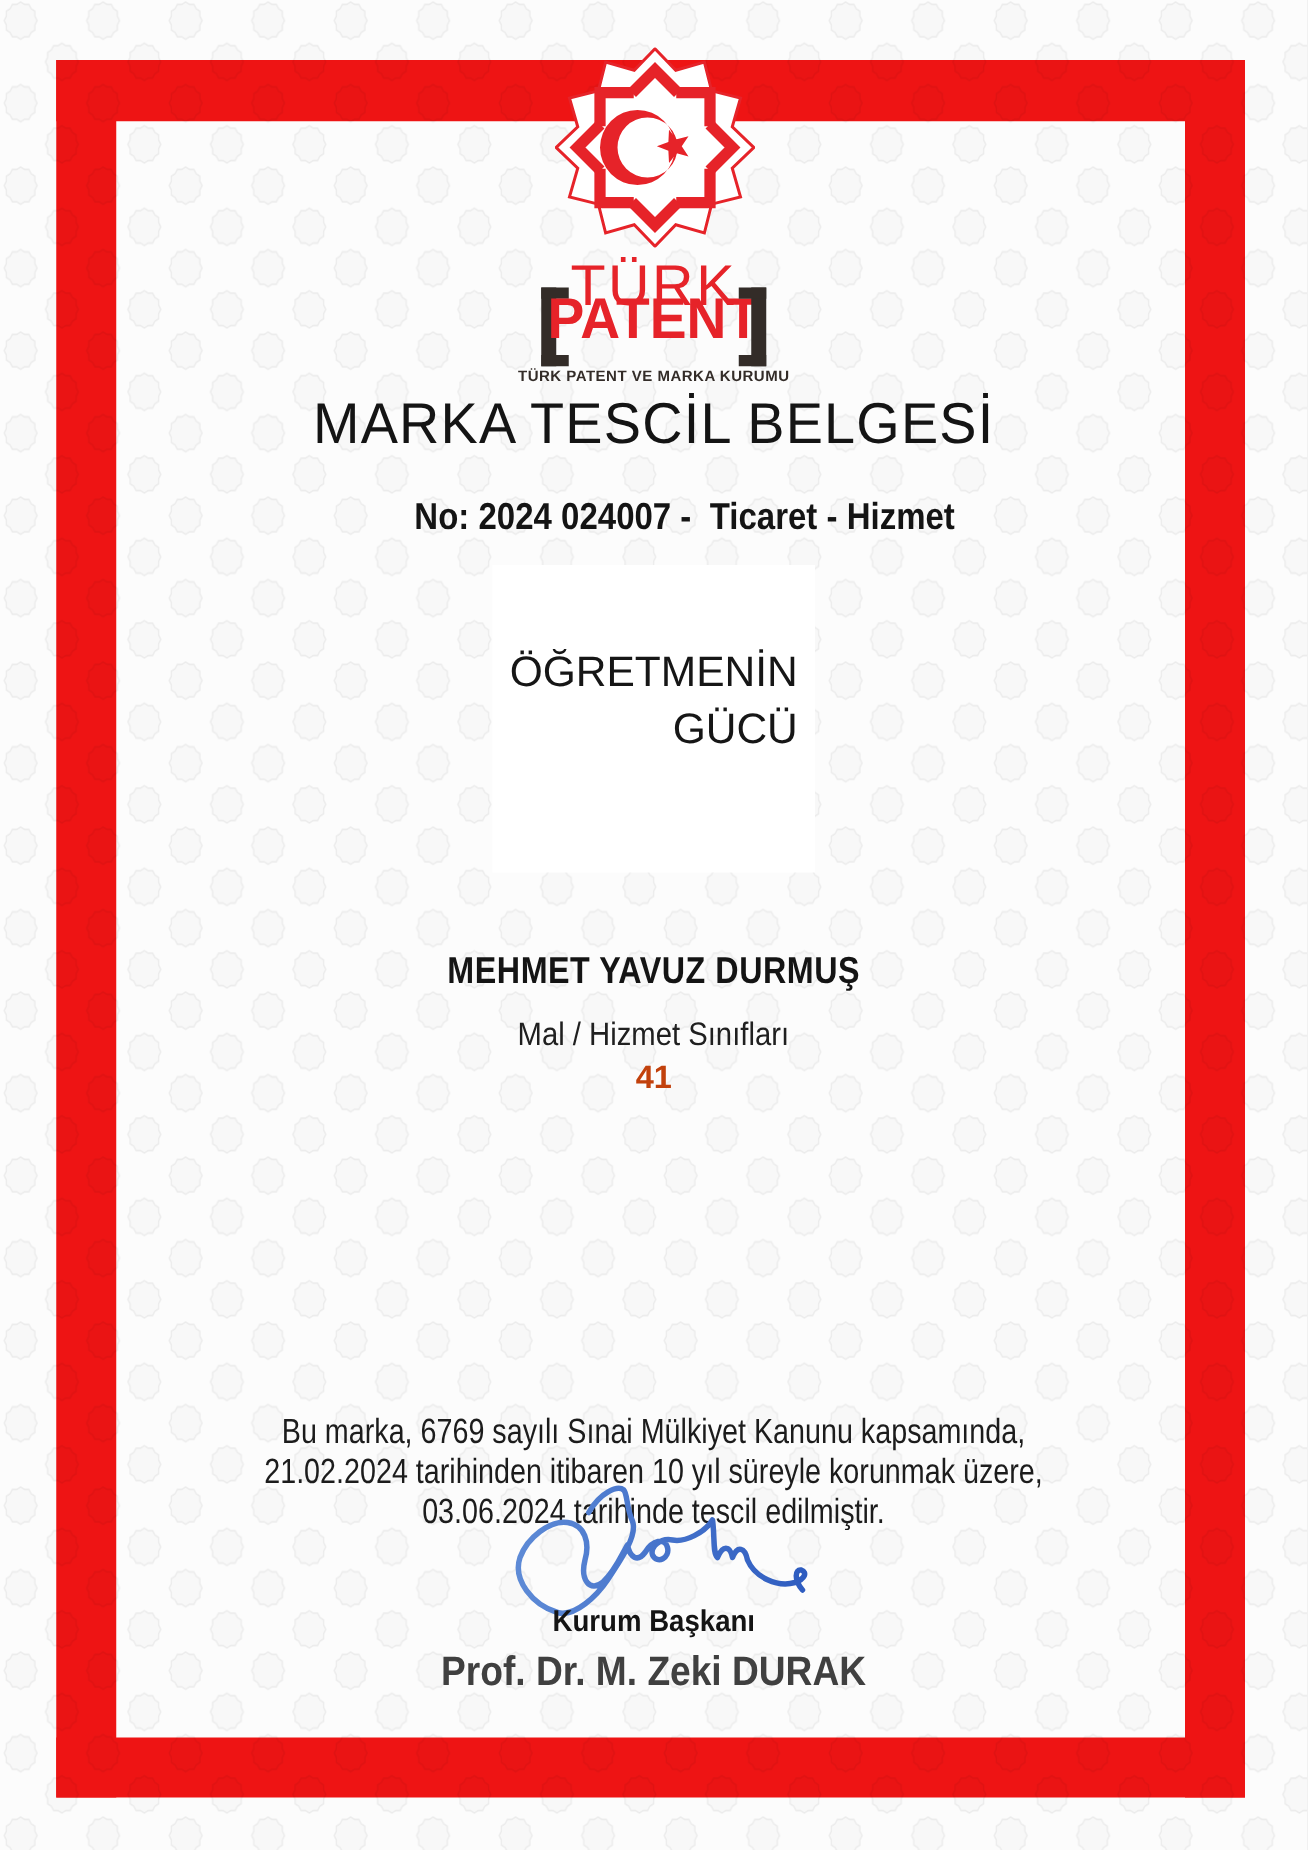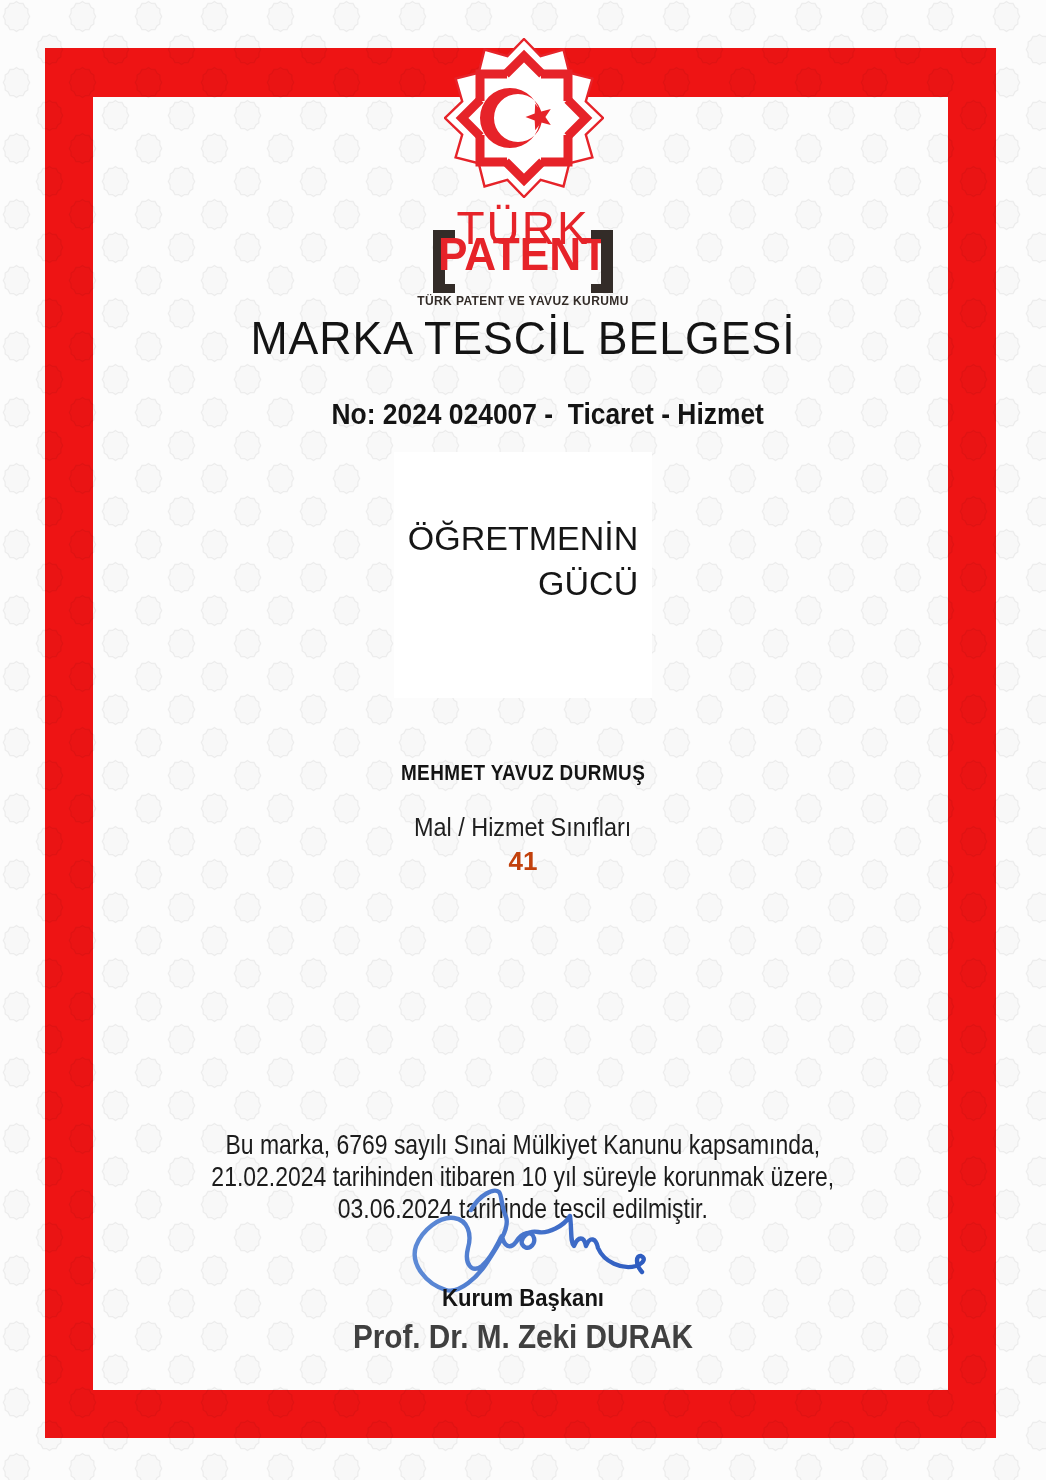--- a/index.html
+++ b/index.html
@@ -53,21 +53,21 @@
     position:absolute; left:394px; top:452px; width:258px; height:246px;
     background:var(--box-bg,#ffffff); display:flex; align-items:center; justify-content:center;
   }
   .mark-text {
     font-size:34px; line-height:45px; color:#161616; text-align:right;
     white-space:pre-line; margin-top:-28px;
   }
   
   .owner-label   { top:731px; font-size:25px; color:#202020; }
   .owner-label .cond { transform:scaleX(.93); }
-  .owner-name    { top:760px; font-size:22px; font-weight:bold; color:#141414; }
+  .owner-name    { top:760px; font-size:30px; font-weight:bold; color:#141414; }
   .owner-name .cond { transform:scaleX(.86); letter-spacing:.5px; }
   .classes-label { top:812px; font-size:26px; color:#202020; }
   .classes-label .cond { transform:scaleX(.9); }
   .classes-value { top:846px; font-size:26px; font-weight:bold; color:#c2410c; }
   
   .legal {
     top:1097px; font-size:28px; line-height:32px; color:#1c1c1c; white-space:pre-line;
   }
   .legal .cond { transform:scaleX(.82); white-space:pre-line; }
   
@@ -130,21 +130,21 @@
         <div class="bkt-foot b"></div>
       </div>
       <div class="patent-word">PATENT</div>
       <div class="bkt bkt-r">
         <div class="bkt-bar"></div>
         <div class="bkt-foot t"></div>
         <div class="bkt-foot b"></div>
       </div>
     </div>
 
-    <div class="abs-c logo-tagline">TÜRK PATENT VE YAVUZ KURUMU</div>
+    <div class="abs-c logo-tagline">TÜRK PATENT VE MARKA KURUMU</div>
 
     <div class="abs-c doc-title">
       <span class="cond">MARKA TESCİL BELGESİ</span>
     </div>
     <div class="abs-c doc-number">
       <span class="cond">No: 2024 024007 -  Ticaret - Hizmet</span>
     </div>
 
     <div class="mark-box">
       <div class="mark-text">ÖĞRETMENİN

